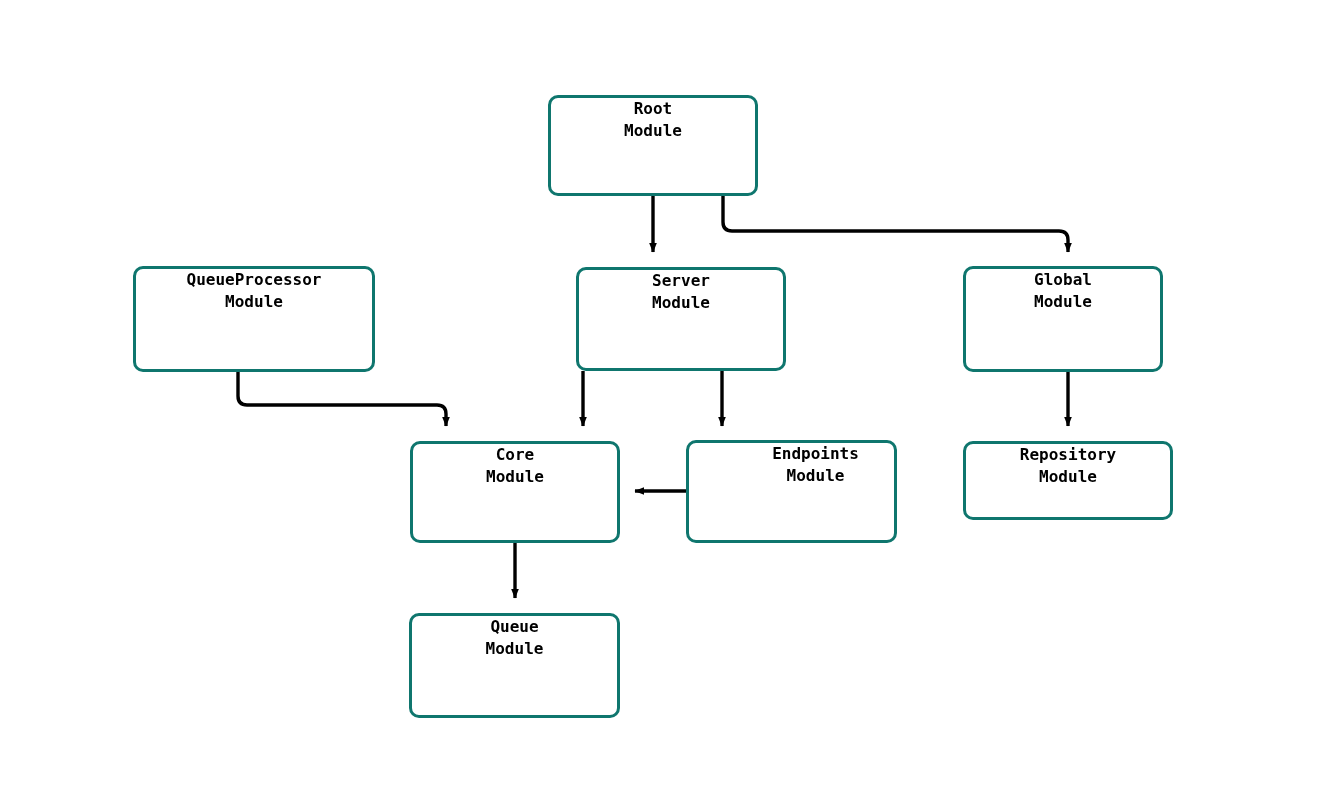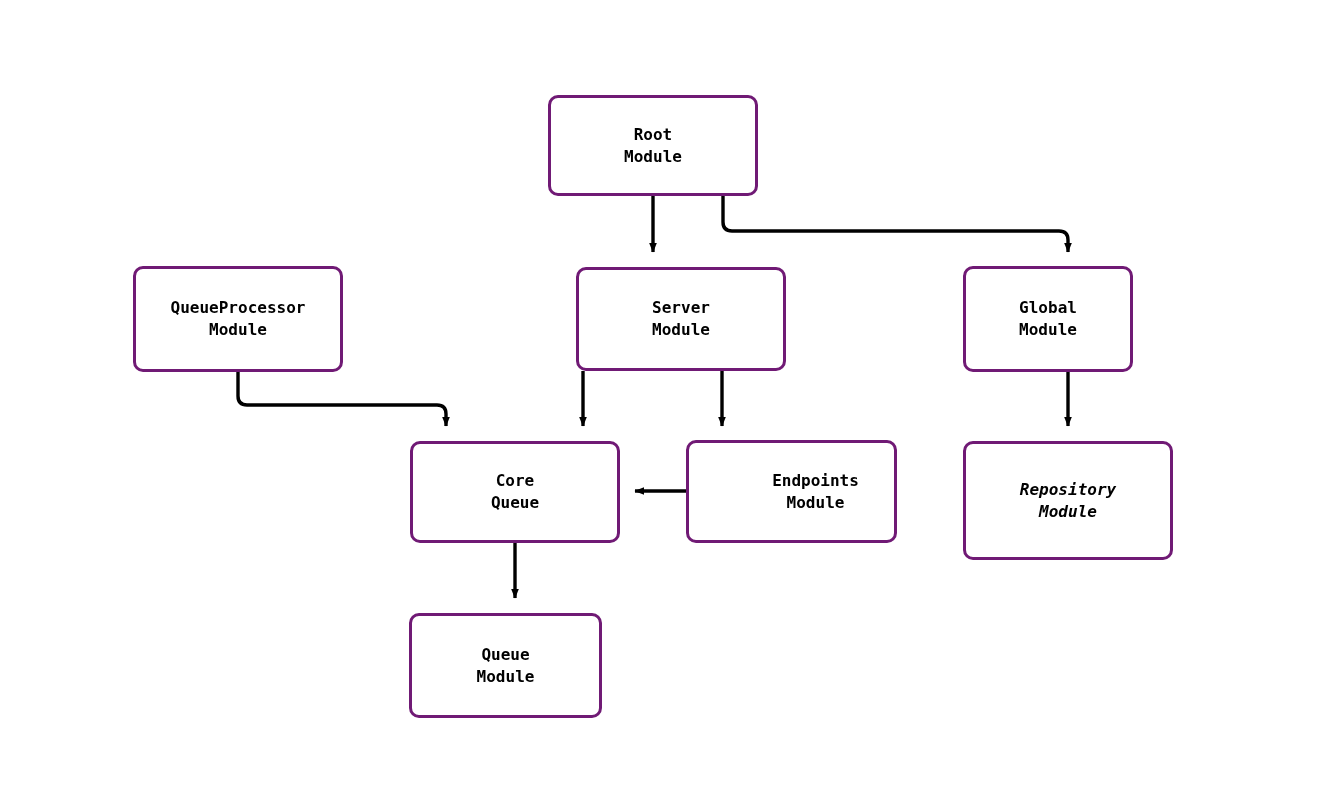--- a/index.html
+++ b/index.html
@@ -24,24 +24,24 @@
     position: absolute;
     left: 0;
     top: 0;
     width: 1337px;
     height: 809px;
   }
   .node {
     position: absolute;
     box-sizing: border-box;
     background: #ffffff;
-    border: 3px solid #701a75;
+    border: 3px solid #0f766e;
     border-radius: 10px;
     display: flex;
-    align-items: center;
+    align-items: flex-start;
     justify-content: center;
     z-index: 2;
   }
   .node-label {
     text-align: center;
     font-family: "DejaVu Sans Mono", "Liberation Mono", monospace;
     font-size: 16px;
     font-weight: bold;
     line-height: 22px;
     color: #000000;
@@ -92,48 +92,48 @@
     <g>
       <path d="M 515,543 L 515,598" fill="none" stroke="#000000" stroke-width="3.4" marker-end="url(#arrowhead)"></path>
     </g>
   </svg>
 
   <div class="node" id="node-root" style="left:548px; top:95px; width:210px; height:101px;">
     <div class="node-label">Root
 Module</div>
   </div>
 
-  <div class="node" id="node-queueprocessor" style="left:133px; top:266px; width:210px; height:106px;">
+  <div class="node" id="node-queueprocessor" style="left:133px; top:266px; width:242px; height:106px;">
     <div class="node-label">QueueProcessor
 Module</div>
   </div>
 
   <div class="node" id="node-server" style="left:576px; top:267px; width:210px; height:104px;">
     <div class="node-label">Server
 Module</div>
   </div>
 
-  <div class="node" id="node-global" style="left:963px; top:266px; width:170px; height:106px;">
+  <div class="node" id="node-global" style="left:963px; top:266px; width:200px; height:106px;">
     <div class="node-label">Global
 Module</div>
   </div>
 
   <div class="node" id="node-core" style="left:410px; top:441px; width:210px; height:102px;">
     <div class="node-label">Core
-Queue</div>
+Module</div>
   </div>
 
   <div class="node" id="node-endpoints" style="left:686px; top:440px; width:211px; height:103px;padding-left:48px;">
     <div class="node-label">Endpoints
 Module</div>
   </div>
 
-  <div class="node" id="node-repository" style="left:963px; top:441px; width:210px; height:119px;font-style:italic;">
+  <div class="node" id="node-repository" style="left:963px; top:441px; width:210px; height:79px;">
     <div class="node-label">Repository
 Module</div>
   </div>
 
-  <div class="node" id="node-queue" style="left:409px; top:613px; width:193px; height:105px;">
+  <div class="node" id="node-queue" style="left:409px; top:613px; width:211px; height:105px;">
     <div class="node-label">Queue
 Module</div>
   </div>
 
 </div>
 
 </body></html>

